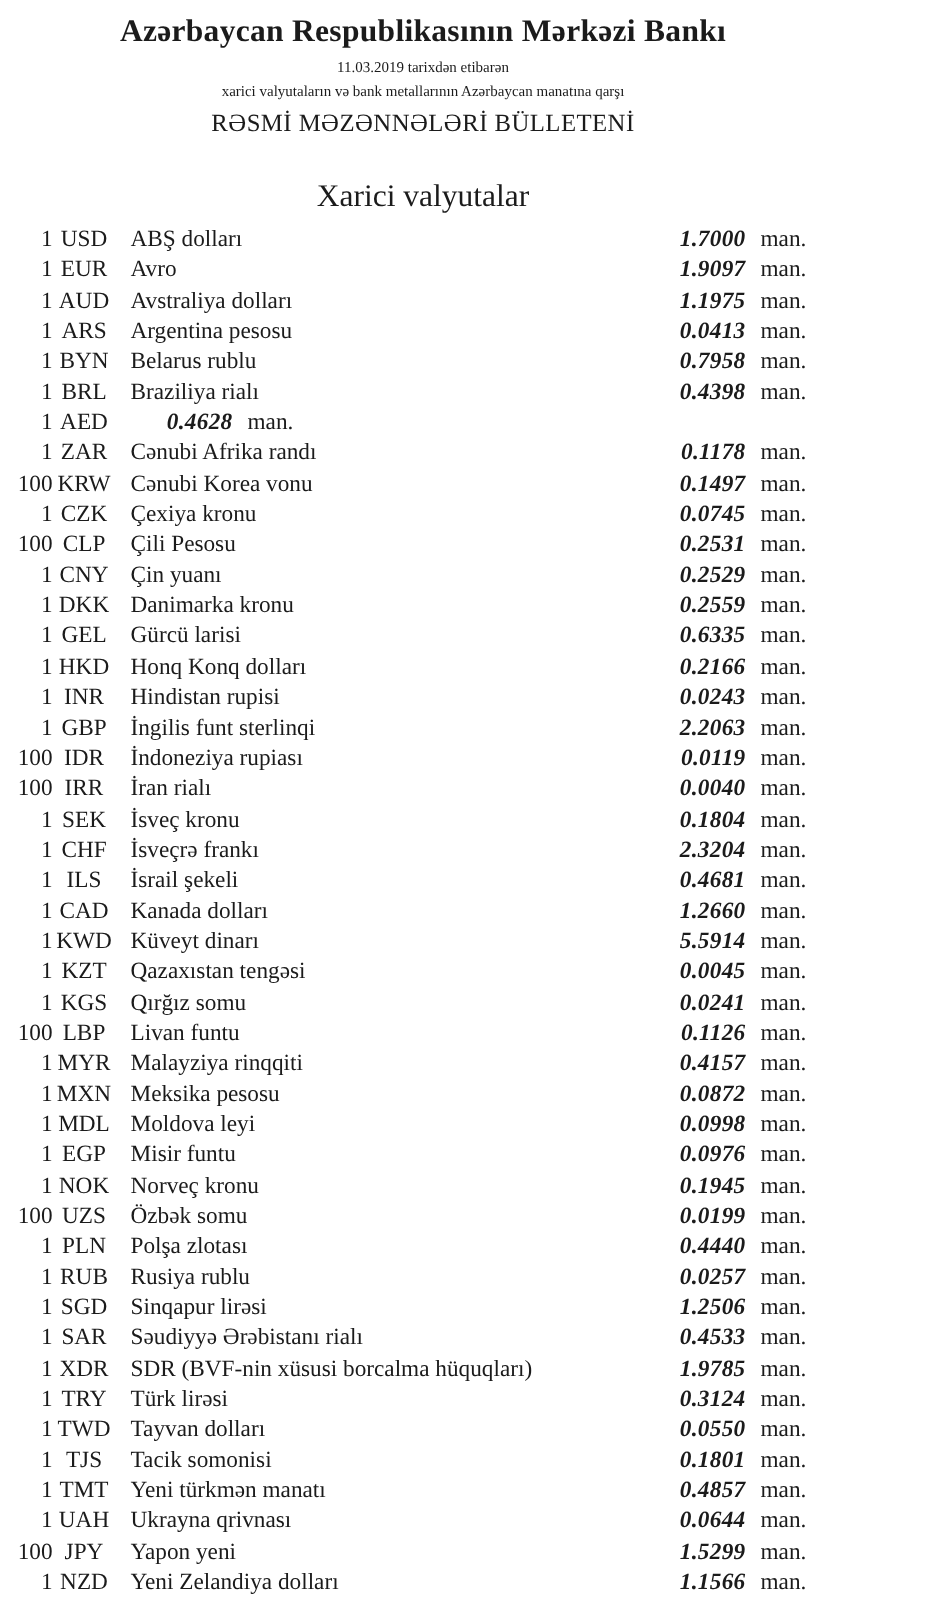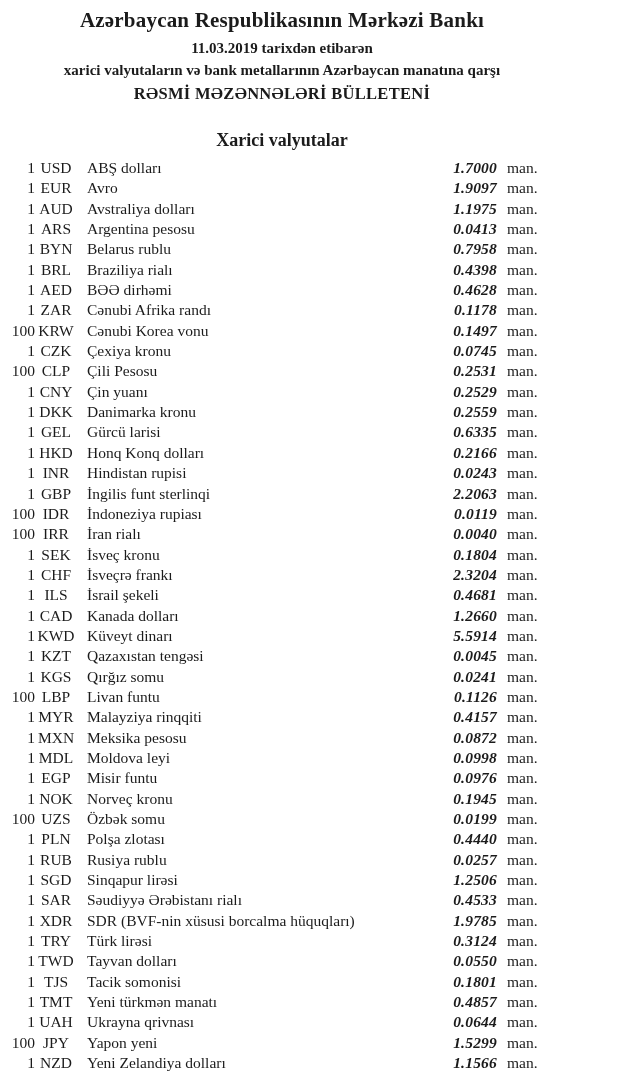--- a/index.html
+++ b/index.html
@@ -19,34 +19,34 @@
     padding-top: 8px;
   }
   header { text-align: center; }
   .doc-title {
     font-size: 21px;
     font-weight: bold;
     margin: 0 0 7px 0;
     letter-spacing: 0.2px;
   }
   .sub {
-    font-size: 15px;
-    font-weight: bold;
+    font-size: 10px;
+    font-weight: normal;
     margin: 0 0 5px 0;
   }
   .bulletin {
     font-size: 16.5px;
-    font-weight: bold;
+    font-weight: normal;
     margin: 1px 0 0 0;
     letter-spacing: 0.3px;
   }
   .section-title {
     text-align: center;
-    font-size: 18px;
-    font-weight: bold;
+    font-size: 21px;
+    font-weight: normal;
     margin: 26px 0 7px 0;
   }
   .table {
     width: 100%;
     box-sizing: border-box;
     padding-right: 20px;
   }
   .row {
     display: flex;
     align-items: baseline;
@@ -120,21 +120,20 @@
       <span class="qty">1</span>
       <span class="code">BRL</span>
       <span class="name">Braziliya rialı</span>
       <span class="rate">0.4398</span>
       <span class="unit">man.</span>
     </div>
 
     <div class="row">
       <span class="qty">1</span>
       <span class="code">AED</span>
-      <span class="name">BƏƏ dirhəmi</span>
       <span class="rate">0.4628</span>
       <span class="unit">man.</span>
     </div>
 
     <div class="row">
       <span class="qty">1</span>
       <span class="code">ZAR</span>
       <span class="name">Cənubi Afrika randı</span>
       <span class="rate">0.1178</span>
       <span class="unit">man.</span>

